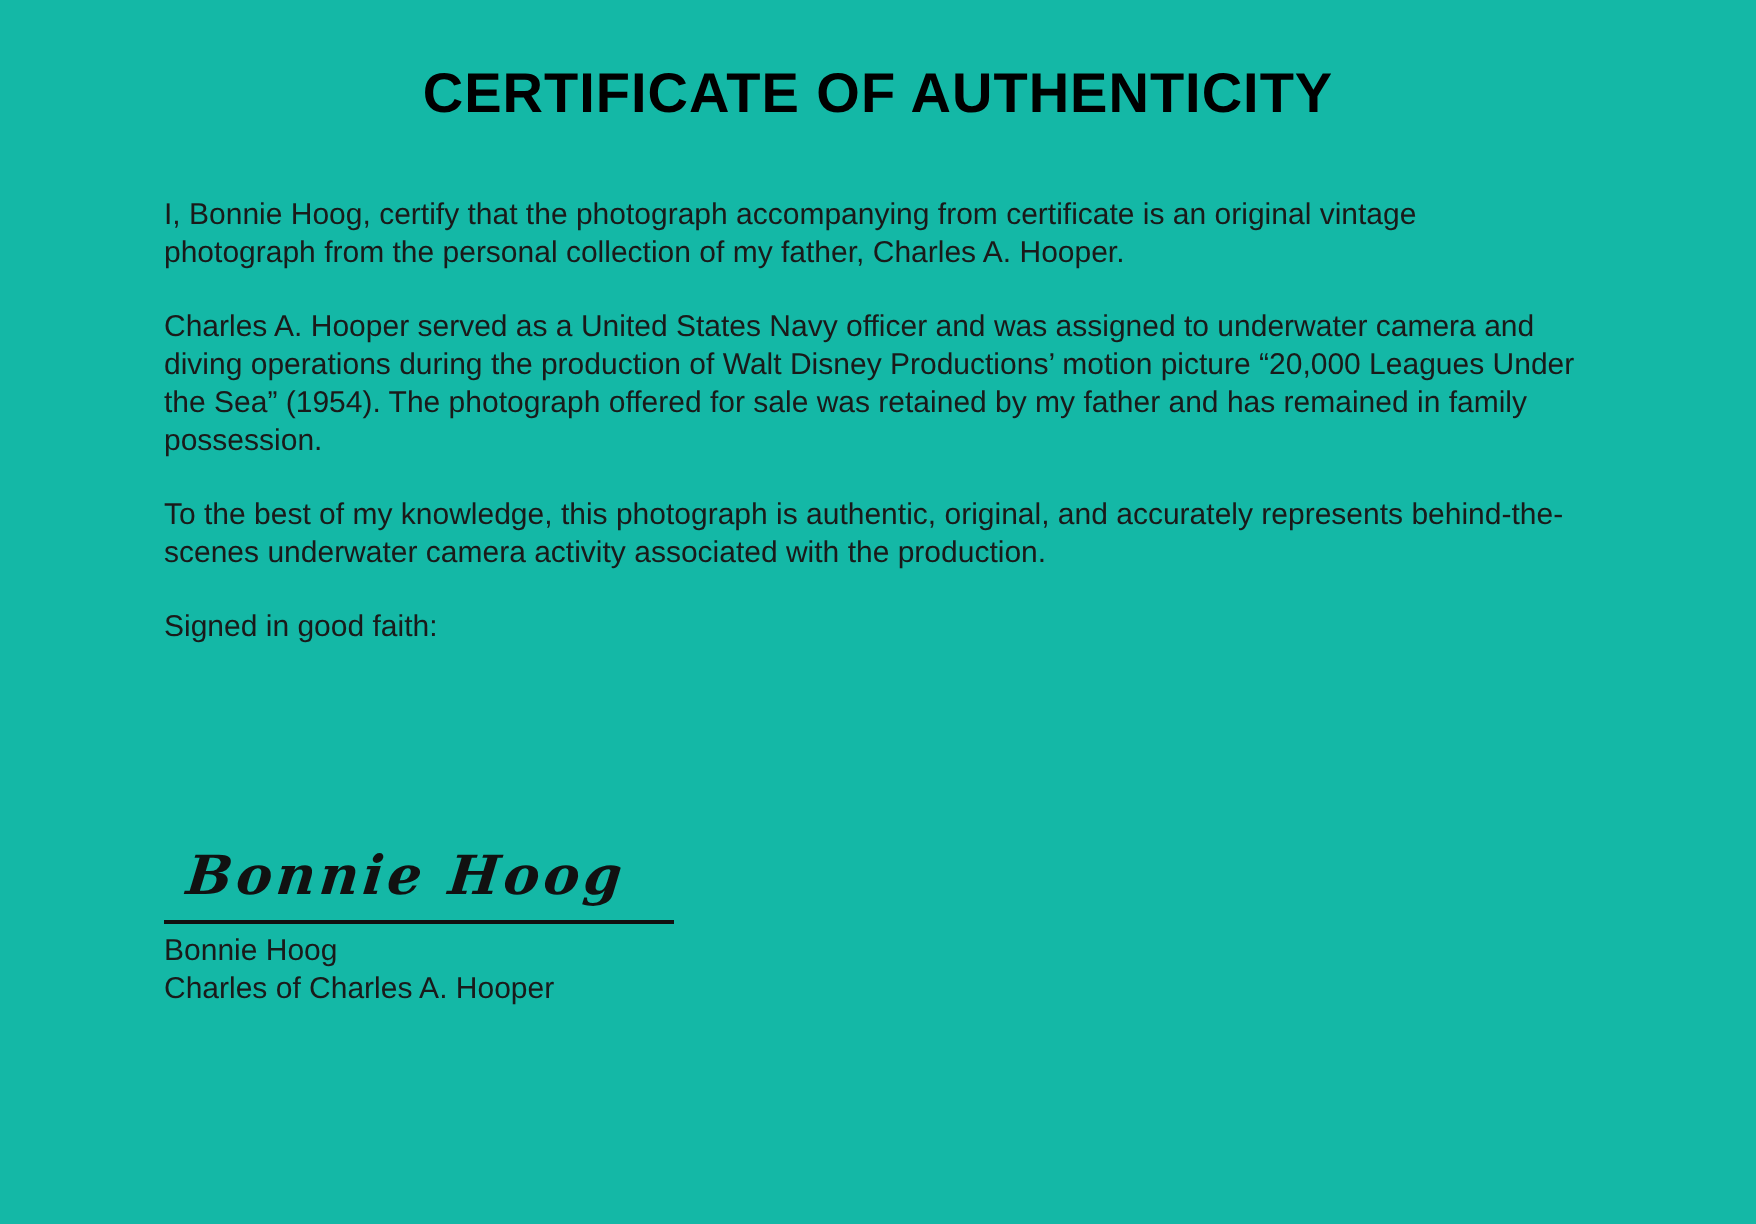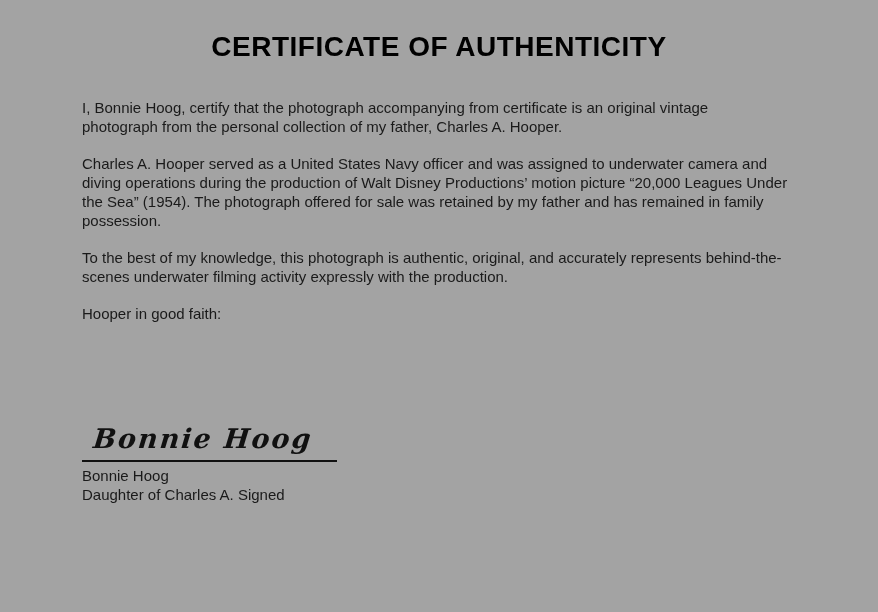--- a/index.html
+++ b/index.html
@@ -4,21 +4,21 @@
 <style>
   html, body {
     margin: 0;
     padding: 0;
     background: #ffffff;
   }
   .page {
     position: relative;
     width: 878px;
     height: 612px;
-    background: #a3a3a3;
+    background: #14b8a6;
     font-family: "Liberation Sans", sans-serif;
     color: #1a1a1a;
     overflow: hidden;
   }
   .doc-title {
     margin: 0;
     padding-top: 31px;
     text-align: center;
     font-size: 28px;
     font-weight: bold;
@@ -77,24 +77,24 @@
 </head>
 <body>
 
 <div class="page">
 
   <h1 class="doc-title">CERTIFICATE OF AUTHENTICITY</h1>
 
   <div class="doc-body">
     <p>I, Bonnie Hoog, certify that the photograph accompanying from certificate is an original vintage photograph from the personal collection of my father, Charles A. Hooper.</p>
     <p>Charles A. Hooper served as a United States Navy officer and was assigned to underwater camera and diving operations during the production of Walt Disney Productions’ motion picture “20,000 Leagues Under the Sea” (1954). The photograph offered for sale was retained by my father and has remained in family possession.</p>
-    <p>To the best of my knowledge, this photograph is authentic, original, and accurately represents behind-the-scenes underwater filming activity expressly with the production.</p>
-    <p class="sign-off">Hooper in good faith:</p>
+    <p>To the best of my knowledge, this photograph is authentic, original, and accurately represents behind-the-scenes underwater camera activity associated with the production.</p>
+    <p class="sign-off">Signed in good faith:</p>
   </div>
 
   <div class="signature-block">
     <span class="signature-script">Bonnie Hoog</span>
     <div class="signature-line"></div>
     <div class="signature-name">Bonnie Hoog</div>
-    <div class="signature-relation">Daughter of Charles A. Signed</div>
+    <div class="signature-relation">Charles of Charles A. Hooper</div>
   </div>
 
 </div>
 
 </body></html>

